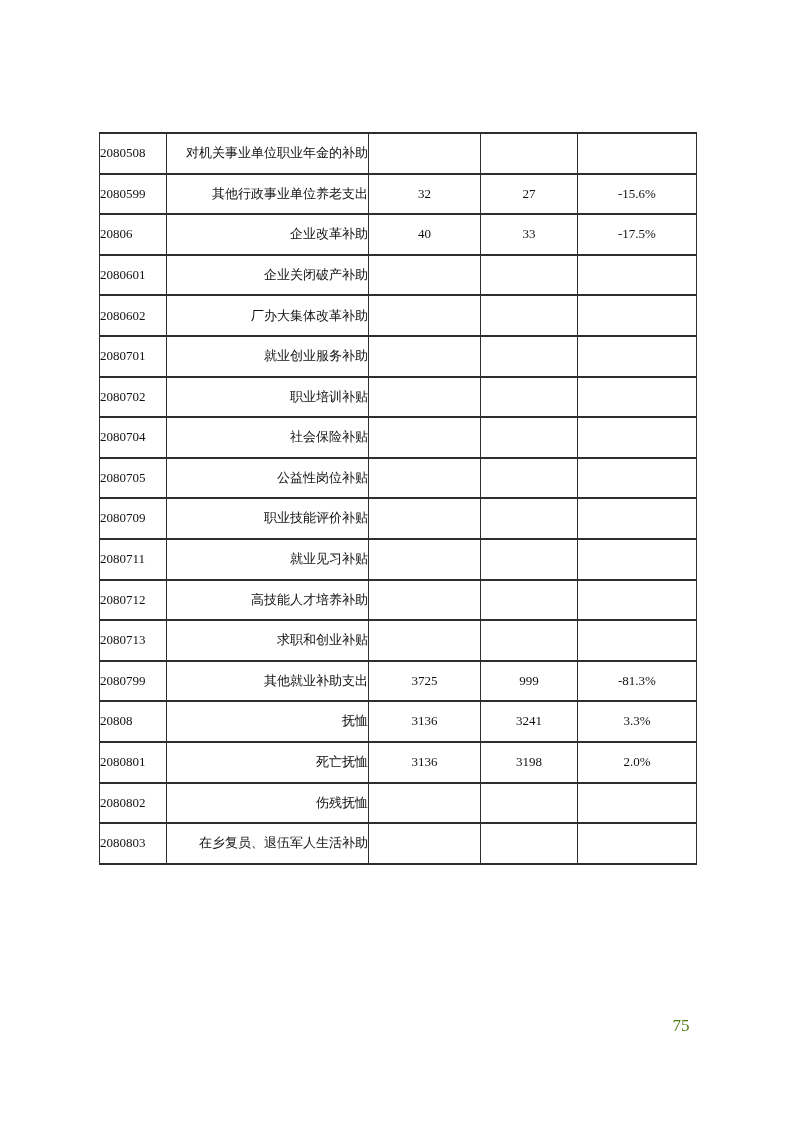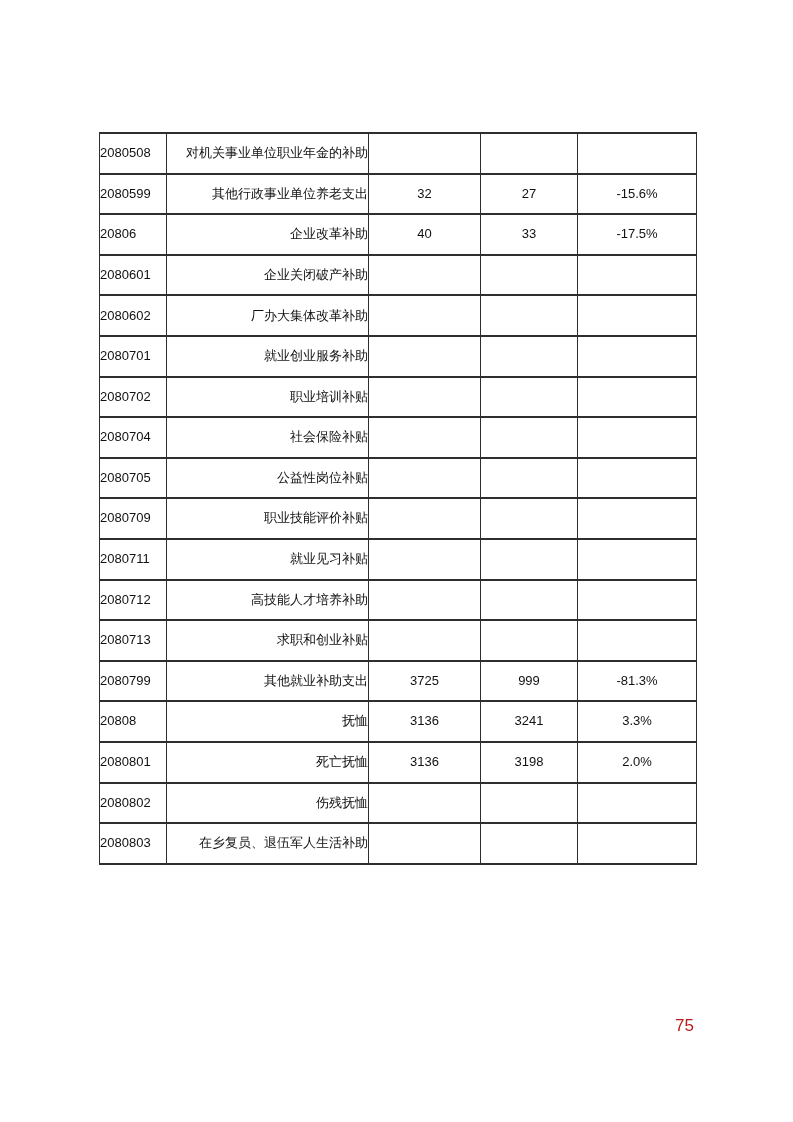--- a/index.html
+++ b/index.html
@@ -5,21 +5,21 @@
   html, body {
     margin: 0;
     padding: 0;
     background: #ffffff;
   }
   .page {
     position: relative;
     width: 793px;
     height: 1122px;
     background: #ffffff;
-    font-family: Liberation Sans, sans-serif;
+    font-family: Liberation Serif, serif;
     color: #111111;
     overflow: hidden;
   }
   table.budget-table {
     position: absolute;
     left: 99px;
     top: 132px;
     width: 597px;
     border-collapse: collapse;
     table-layout: fixed;
@@ -39,23 +39,23 @@
     white-space: nowrap;
   }
   td.cell-code  { text-align: left;  padding-left: 4px;  }
   td.cell-name  { text-align: right;  padding-left: 6px;  font-size: 12.5px; }
   td.cell-num   { text-align: center; }
   .page-number {
     position: absolute;
     left: 668px;
     top: 1016px;
     width: 26px;
-    text-align: right;
+    text-align: center;
     font-size: 17px;
-    color: #b91c1c;
+    color: #4d7c0f;
   }
 </style>
 </head>
 <body>
 
 <div class="page">
 
   <table class="budget-table">
     <colgroup>
       <col style="width:67px">

